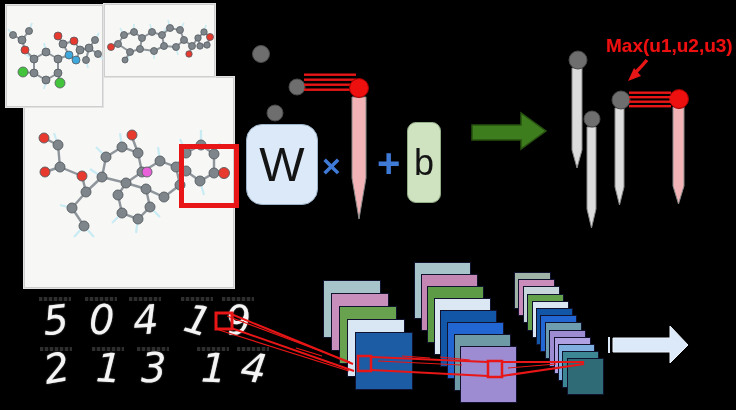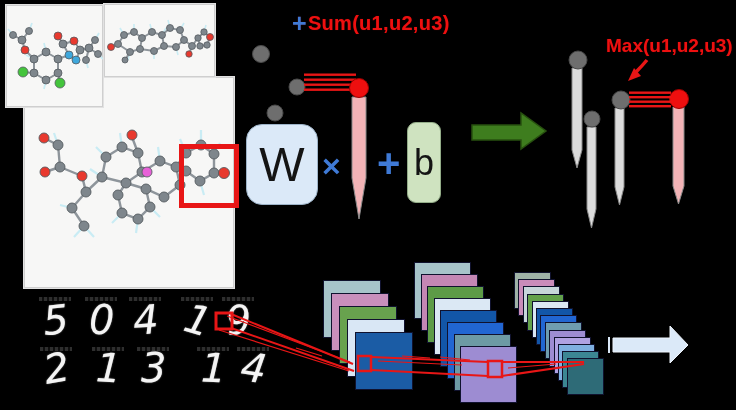--- a/index.html
+++ b/index.html
@@ -221,23 +221,20 @@
           <circle cx="21" cy="95" r="5" fill="#e8392e"></circle>
         <circle cx="58" cy="99" r="5" fill="#e8392e"></circle>
           <circle cx="108" cy="58" r="5" fill="#e8392e"></circle>
         <circle cx="200" cy="96" r="5.5" fill="#e8392e"></circle>
         <circle cx="123" cy="95" r="5" fill="#e861d8"></circle>
       </g>
     </svg>
     <div class="highlight-box" style="left:155px;top:67px;width:50px;height:54px;"></div>
   </div>
 
-  <div class="red-label" id="sum-label">
-    <span class="plus-blue">+</span><span>Sum(u1,u2,u3)</span>
-  </div>
   <div class="red-label" id="max-label">
     <span>Max(u1,u2,u3)</span>
   </div>
 
   <div class="opbox" id="wbox">
     <span class="glyph">W</span>
   </div>
   <div class="blue-op" id="times-op">×</div>
   <div class="blue-op" id="plus-op">+</div>
   <div class="opbox" id="bbox">

